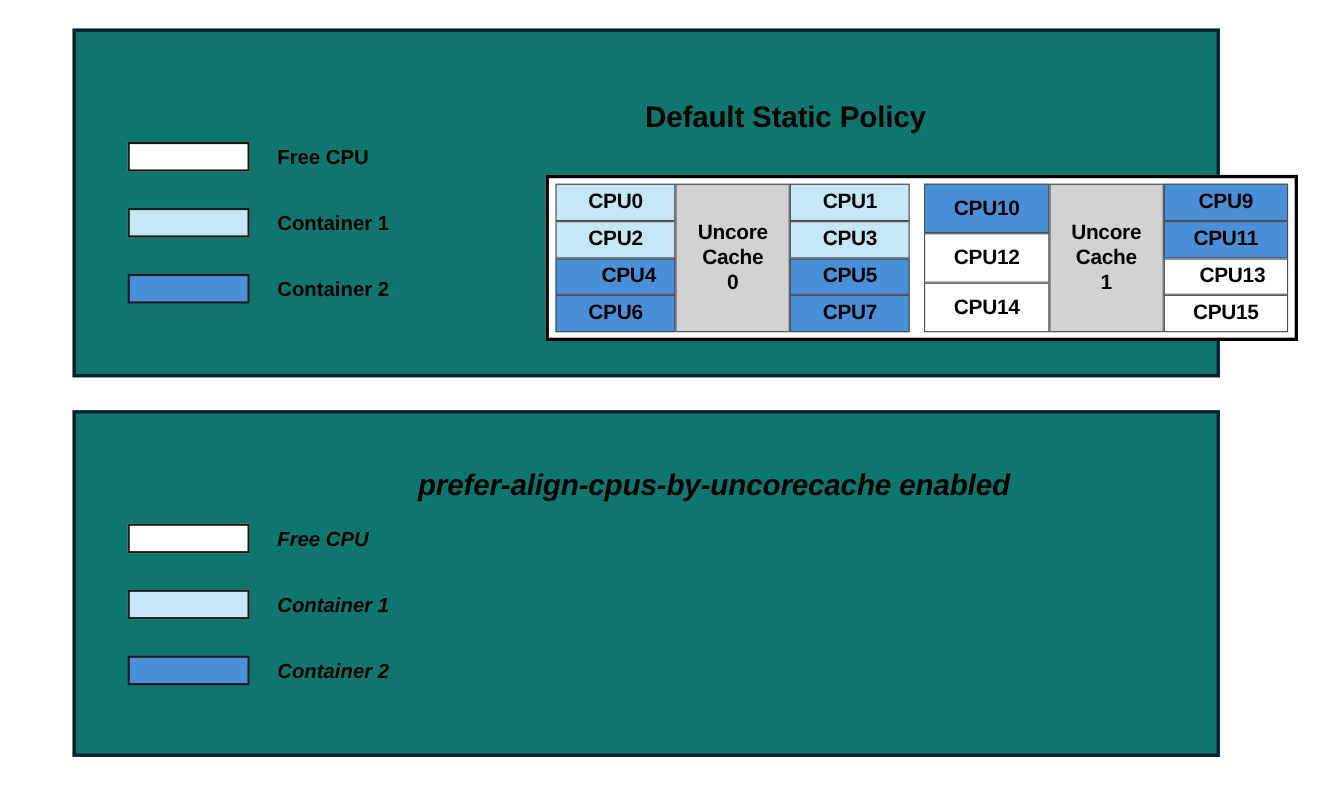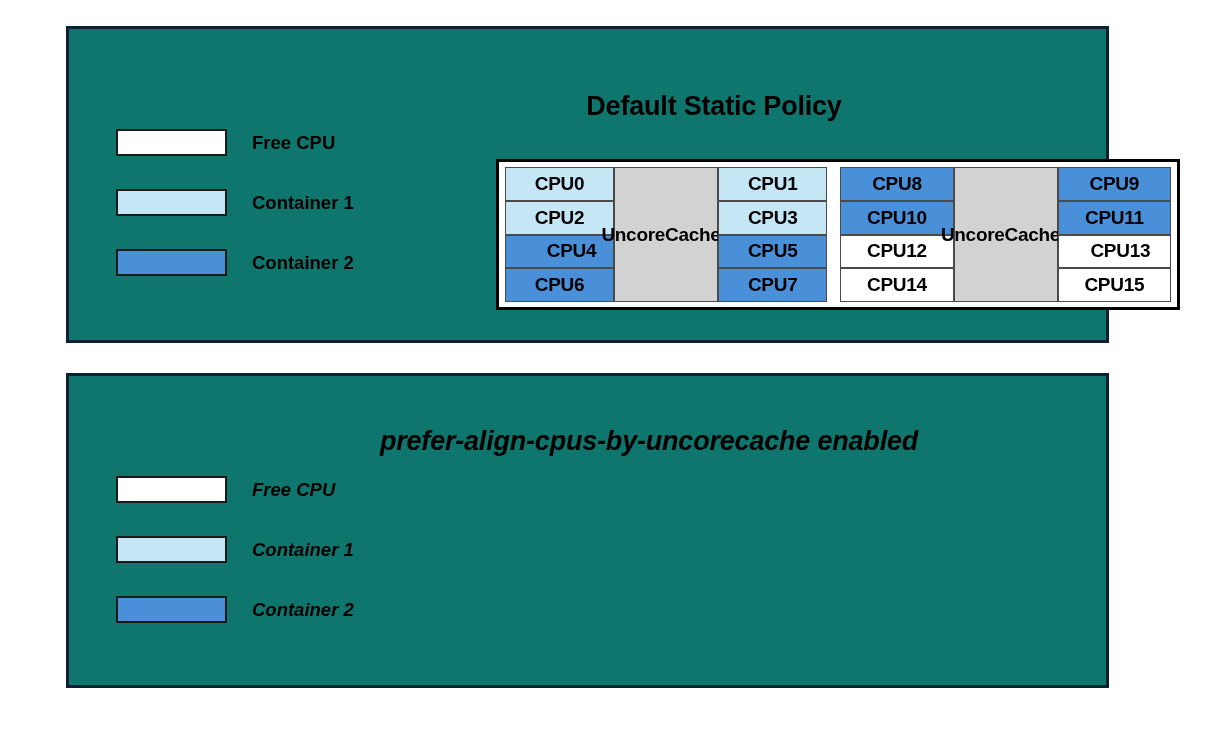--- a/index.html
+++ b/index.html
@@ -113,21 +113,21 @@
     color: #000000;
     letter-spacing: -0.3px;
   }
   .uncore-cell {
     flex: 0 0 auto;
     width: 104px;
     border: 1.5px solid #4a4a4a;
     box-sizing: border-box;
     background: #d2d2d2;
     display: flex;
-    flex-direction: row;
+    flex-direction: column;
     align-items: center;
     justify-content: center;
     font-size: 19px;
     font-weight: bold;
     color: #000000;
     line-height: 1.22;
     letter-spacing: -0.3px;
   }
 
   
@@ -176,21 +176,20 @@
         <div class="cpu-cell" style="background: rgb(197, 231, 245);">CPU3</div>
         <div class="cpu-cell" style="background: rgb(74, 144, 217);">CPU5</div>
         <div class="cpu-cell" style="background: rgb(74, 144, 217);">CPU7</div>
       </div>
     </div>
 
     <div class="cache-gap"></div>
 
     <div class="cache-group">
       <div class="cpu-col">
-        <div class="cpu-cell" style="background: rgb(74, 144, 217);">CPU8</div>
         <div class="cpu-cell" style="background: rgb(74, 144, 217); text-align: right;">CPU10</div>
         <div class="cpu-cell" style="background: rgb(255, 255, 255);">CPU12</div>
         <div class="cpu-cell" style="background: rgb(255, 255, 255);">CPU14</div>
       </div>
       <div class="uncore-cell">
         <span>Uncore</span>
         <span>Cache</span>
         <span>1</span>
       </div>
       <div class="cpu-col">

